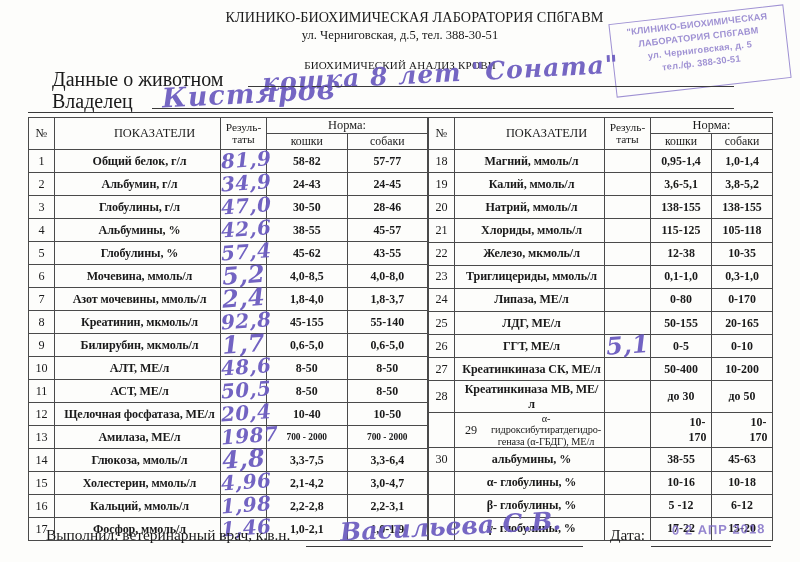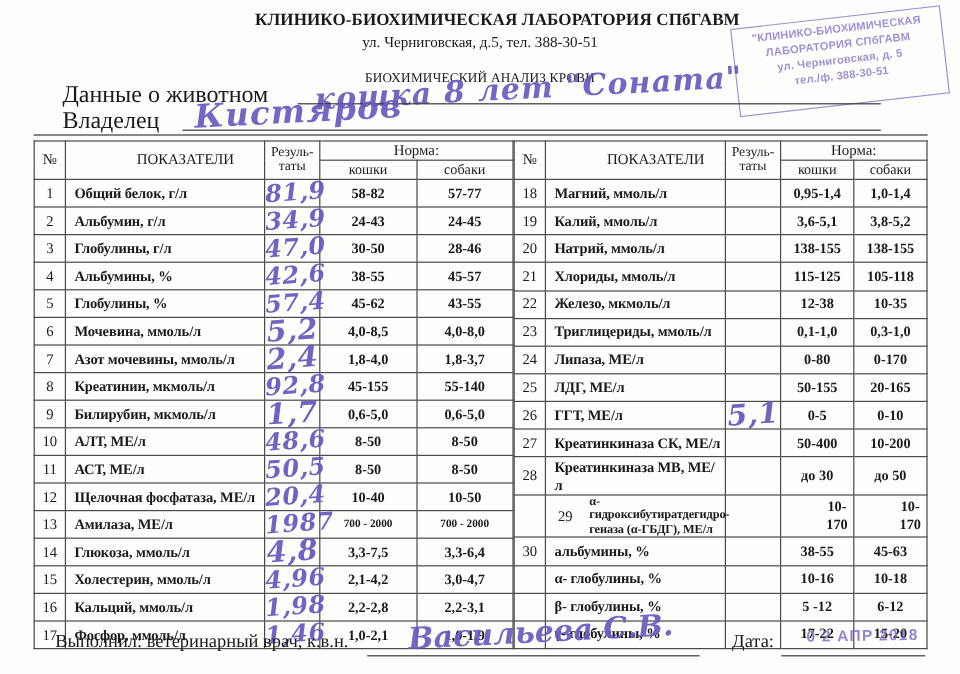--- a/index.html
+++ b/index.html
@@ -9,21 +9,21 @@
     font-family:"Liberation Serif", serif;
     color:#1a1a1a;
     position:relative;
     overflow:hidden;
   }
   .sheet{position:absolute;inset:0;}
 
   
   .hdr{text-align:center;padding-top:9px;}
   .lab-title{
-    font-weight:bold;font-size:14.2px;letter-spacing:.1px;padding-left:29px;
+    font-weight:normal;font-size:14.2px;letter-spacing:.1px;padding-left:29px;
   }
   .lab-addr{font-size:12.6px;margin-top:2px;}
   .doc-title{font-size:11px;margin-top:16px;letter-spacing:.2px;}
 
   
   .field-block{position:absolute;left:52px;top:68px;width:700px;}
   .field-row{position:relative;height:22px;}
   .field-label{font-size:20px;position:absolute;left:0;top:0;}
   .field-rule{
     position:absolute;bottom:3px;height:1px;background:#3a3a3a;
@@ -93,24 +93,24 @@
   th.hd-sub{height:13px;font-size:11.8px;}
   th.hd-cat,th.hd-dog{width:63px;}
 
   table.right th.hd-ind{width:150px;}
   table.right th.hd-no{width:26px;}
   table.right th.hd-res{width:46px;}
   table.right th.hd-cat,table.right th.hd-dog{width:60px;}
 
   td.c-no{font-size:12.2px;}
   td.c-name{
-    text-align:left;font-weight:bold;font-size:12.1px;
+    text-align:center;font-weight:bold;font-size:12.1px;
     padding-left:7px;letter-spacing:-.1px;
   }
-  td.c-name.small{font-size:10.3px;line-height:1.12;font-weight:bold;}
+  td.c-name.small{font-size:10.3px;line-height:1.12;font-weight:normal;}
   td.c-norm{font-weight:bold;font-size:11.9px;}
   td.c-norm.tiny{font-size:9.4px;}
   td.c-res{position:relative;}
   td.tall{height:34px;padding-left:36px;}
 
   .res-hand{
     position:absolute;left:0;right:0;top:50%;
     transform:translateY(-54%) rotate(-4deg);
     font-family:"DejaVu Serif", serif;
     font-style:italic;font-weight:bold;

